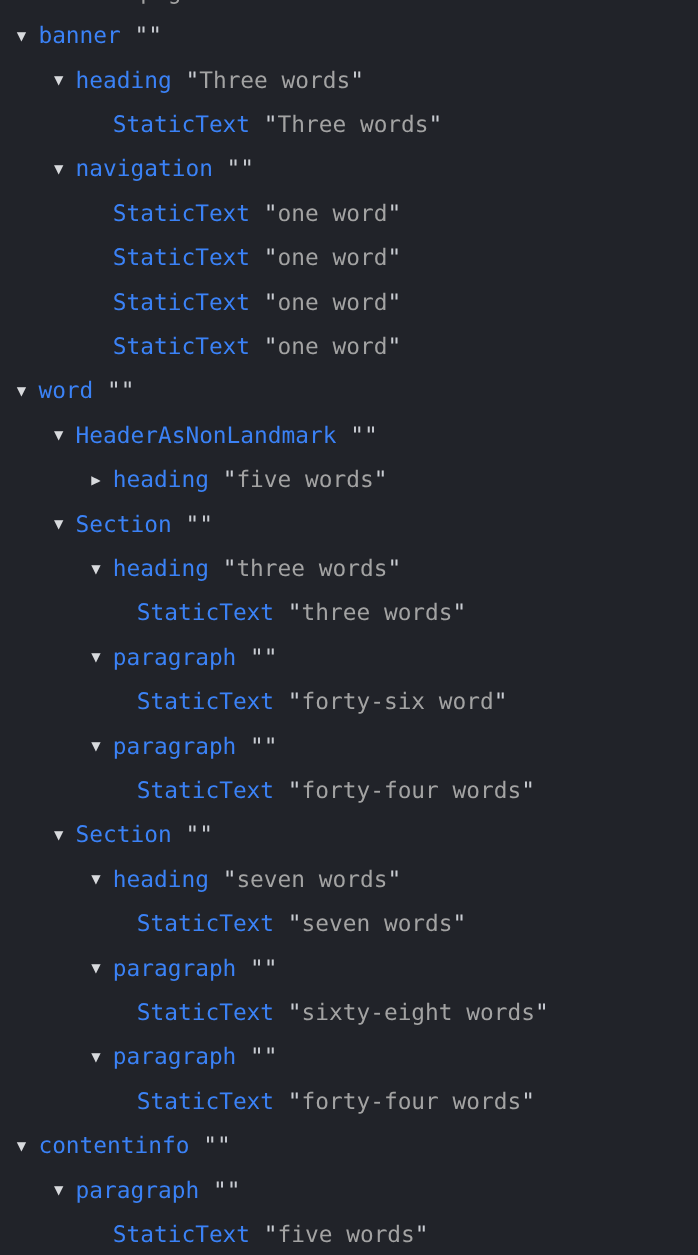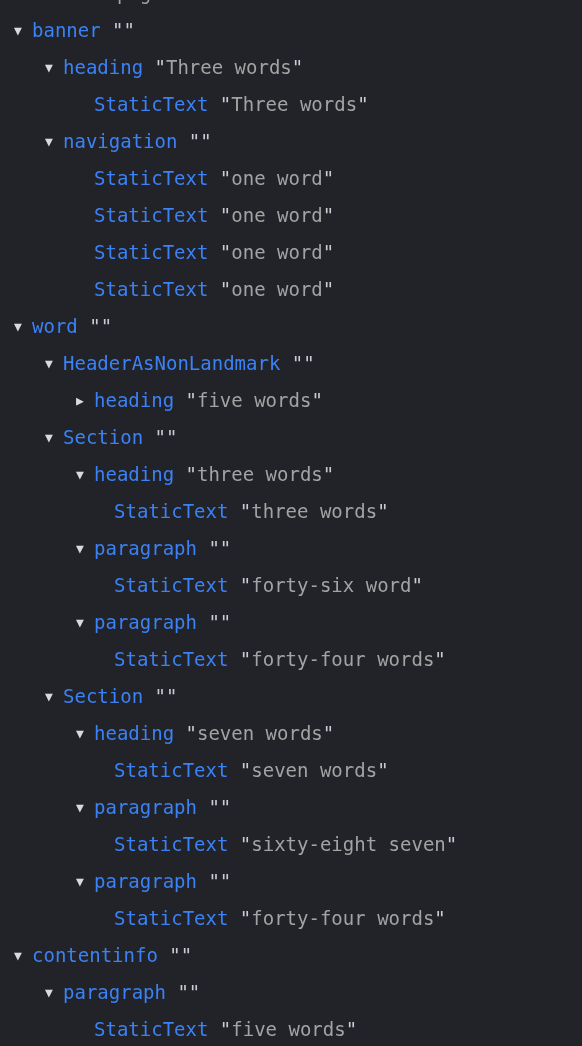--- a/index.html
+++ b/index.html
@@ -79,19 +79,19 @@
     <div class="row d2"><span class="tri">▼</span><span class="role">heading</span><span class="sp"> </span><span class="quote">"</span><span class="value">three words</span><span class="quote">"</span></div>
     <div class="row d3"><span class="tri none">▼</span><span class="role">StaticText</span><span class="sp"> </span><span class="quote">"</span><span class="value">three words</span><span class="quote">"</span></div>
     <div class="row d2"><span class="tri">▼</span><span class="role">paragraph</span><span class="sp"> </span><span class="quote">"</span><span class="value"></span><span class="quote">"</span></div>
     <div class="row d3"><span class="tri none">▼</span><span class="role">StaticText</span><span class="sp"> </span><span class="quote">"</span><span class="value">forty-six word</span><span class="quote">"</span></div>
     <div class="row d2"><span class="tri">▼</span><span class="role">paragraph</span><span class="sp"> </span><span class="quote">"</span><span class="value"></span><span class="quote">"</span></div>
     <div class="row d3"><span class="tri none">▼</span><span class="role">StaticText</span><span class="sp"> </span><span class="quote">"</span><span class="value">forty-four words</span><span class="quote">"</span></div>
     <div class="row d1"><span class="tri">▼</span><span class="role">Section</span><span class="sp"> </span><span class="quote">"</span><span class="value"></span><span class="quote">"</span></div>
     <div class="row d2"><span class="tri">▼</span><span class="role">heading</span><span class="sp"> </span><span class="quote">"</span><span class="value">seven words</span><span class="quote">"</span></div>
     <div class="row d3"><span class="tri none">▼</span><span class="role">StaticText</span><span class="sp"> </span><span class="quote">"</span><span class="value">seven words</span><span class="quote">"</span></div>
     <div class="row d2"><span class="tri">▼</span><span class="role">paragraph</span><span class="sp"> </span><span class="quote">"</span><span class="value"></span><span class="quote">"</span></div>
-    <div class="row d3"><span class="tri none">▼</span><span class="role">StaticText</span><span class="sp"> </span><span class="quote">"</span><span class="value">sixty-eight seven</span><span class="quote">"</span></div>
+    <div class="row d3"><span class="tri none">▼</span><span class="role">StaticText</span><span class="sp"> </span><span class="quote">"</span><span class="value">sixty-eight words</span><span class="quote">"</span></div>
     <div class="row d2"><span class="tri">▼</span><span class="role">paragraph</span><span class="sp"> </span><span class="quote">"</span><span class="value"></span><span class="quote">"</span></div>
     <div class="row d3"><span class="tri none">▼</span><span class="role">StaticText</span><span class="sp"> </span><span class="quote">"</span><span class="value">forty-four words</span><span class="quote">"</span></div>
     <div class="row d0"><span class="tri">▼</span><span class="role">contentinfo</span><span class="sp"> </span><span class="quote">"</span><span class="value"></span><span class="quote">"</span></div>
     <div class="row d1"><span class="tri">▼</span><span class="role">paragraph</span><span class="sp"> </span><span class="quote">"</span><span class="value"></span><span class="quote">"</span></div>
     <div class="row d2"><span class="tri none">▼</span><span class="role">StaticText</span><span class="sp"> </span><span class="quote">"</span><span class="value">five words</span><span class="quote">"</span></div>
   </div>
 
 </body></html>

